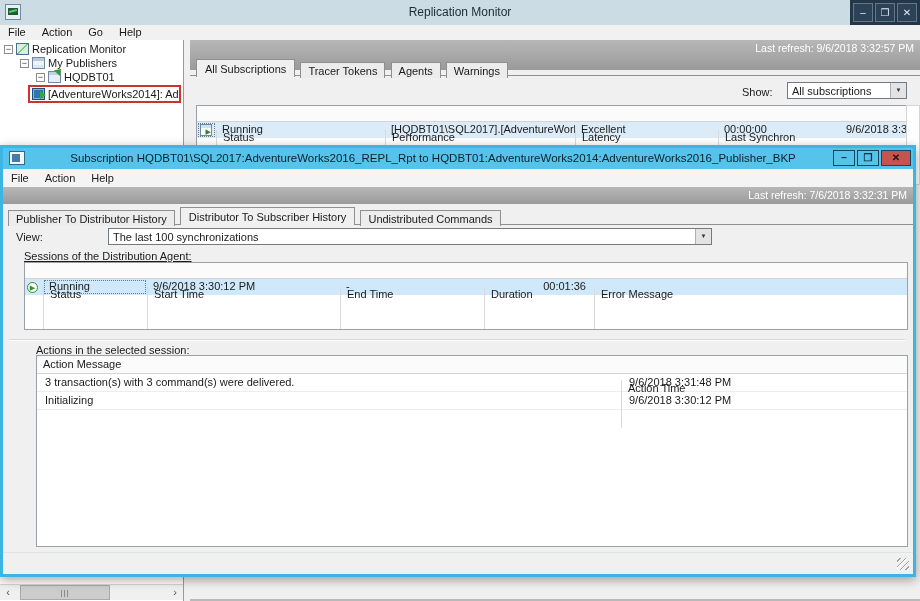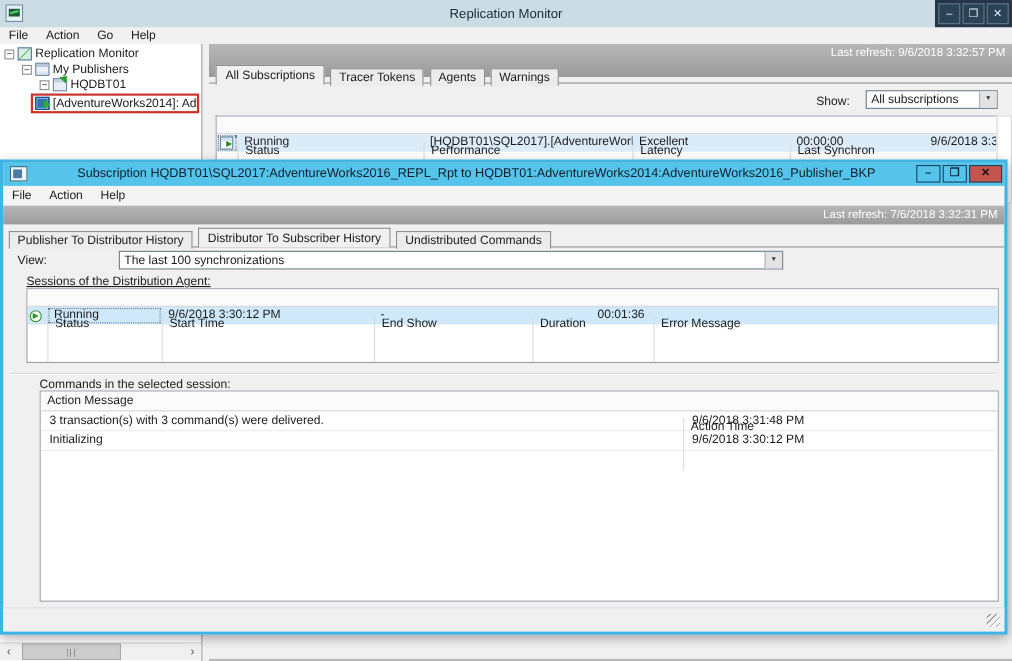--- a/index.html
+++ b/index.html
@@ -223,39 +223,39 @@
         <span class="combo-text">The last 100 synchronizations</span>
         <span class="combo-btn">▼</span>
       </div>
 
       <span class="sess-label">Sessions of the Distribution Agent:</span>
       <div class="ltable stable">
         <div class="lrow lhead">
           <div class="lcell"></div>
           <div class="lcell">Status</div>
           <div class="lcell">Start Time</div>
-          <div class="lcell">End Show</div>
+          <div class="lcell">End Time</div>
           <div class="lcell">Duration</div>
           <div class="lcell">Error Message</div>
         </div>
         <div class="lrow srow1">
           <div class="lcell" style="padding-left:0;display:flex;align-items:center;">
             <span class="circle-play">▶</span>
           </div>
           <div class="lcell dot-focus">Running</div>
           <div class="lcell">9/6/2018 3:30:12 PM</div>
           <div class="lcell">-</div>
           <div class="lcell cell-right">00:01:36</div>
           <div class="lcell"></div>
         </div>
       </div>
 
       <div class="groove"></div>
 
-      <span class="act-label">Commands in the selected session:</span>
+      <span class="act-label">Actions in the selected session:</span>
       <div class="ltable atable">
         <div class="lrow lhead">
           <div class="lcell">Action Message</div>
           <div class="lcell">Action Time</div>
         </div>
         <div class="lrow arow">
           <div class="lcell">3 transaction(s) with 3 command(s) were delivered.</div>
           <div class="lcell">9/6/2018 3:31:48 PM</div>
         </div>
         <div class="lrow arow">

